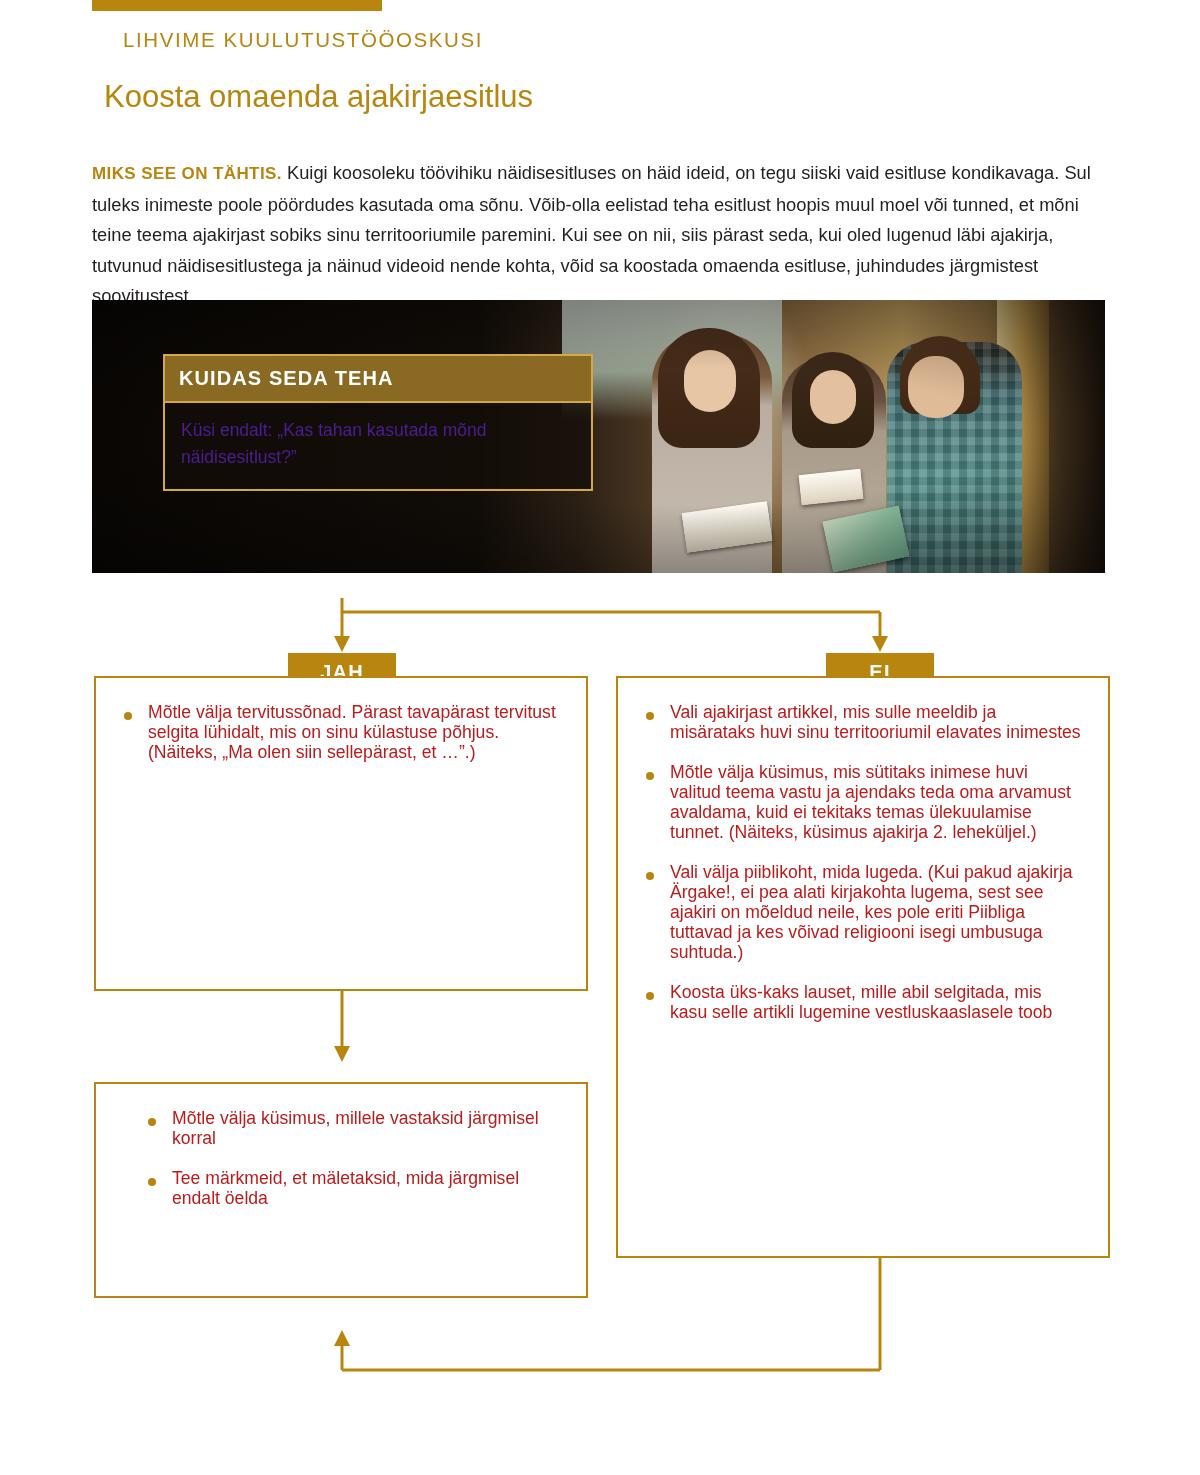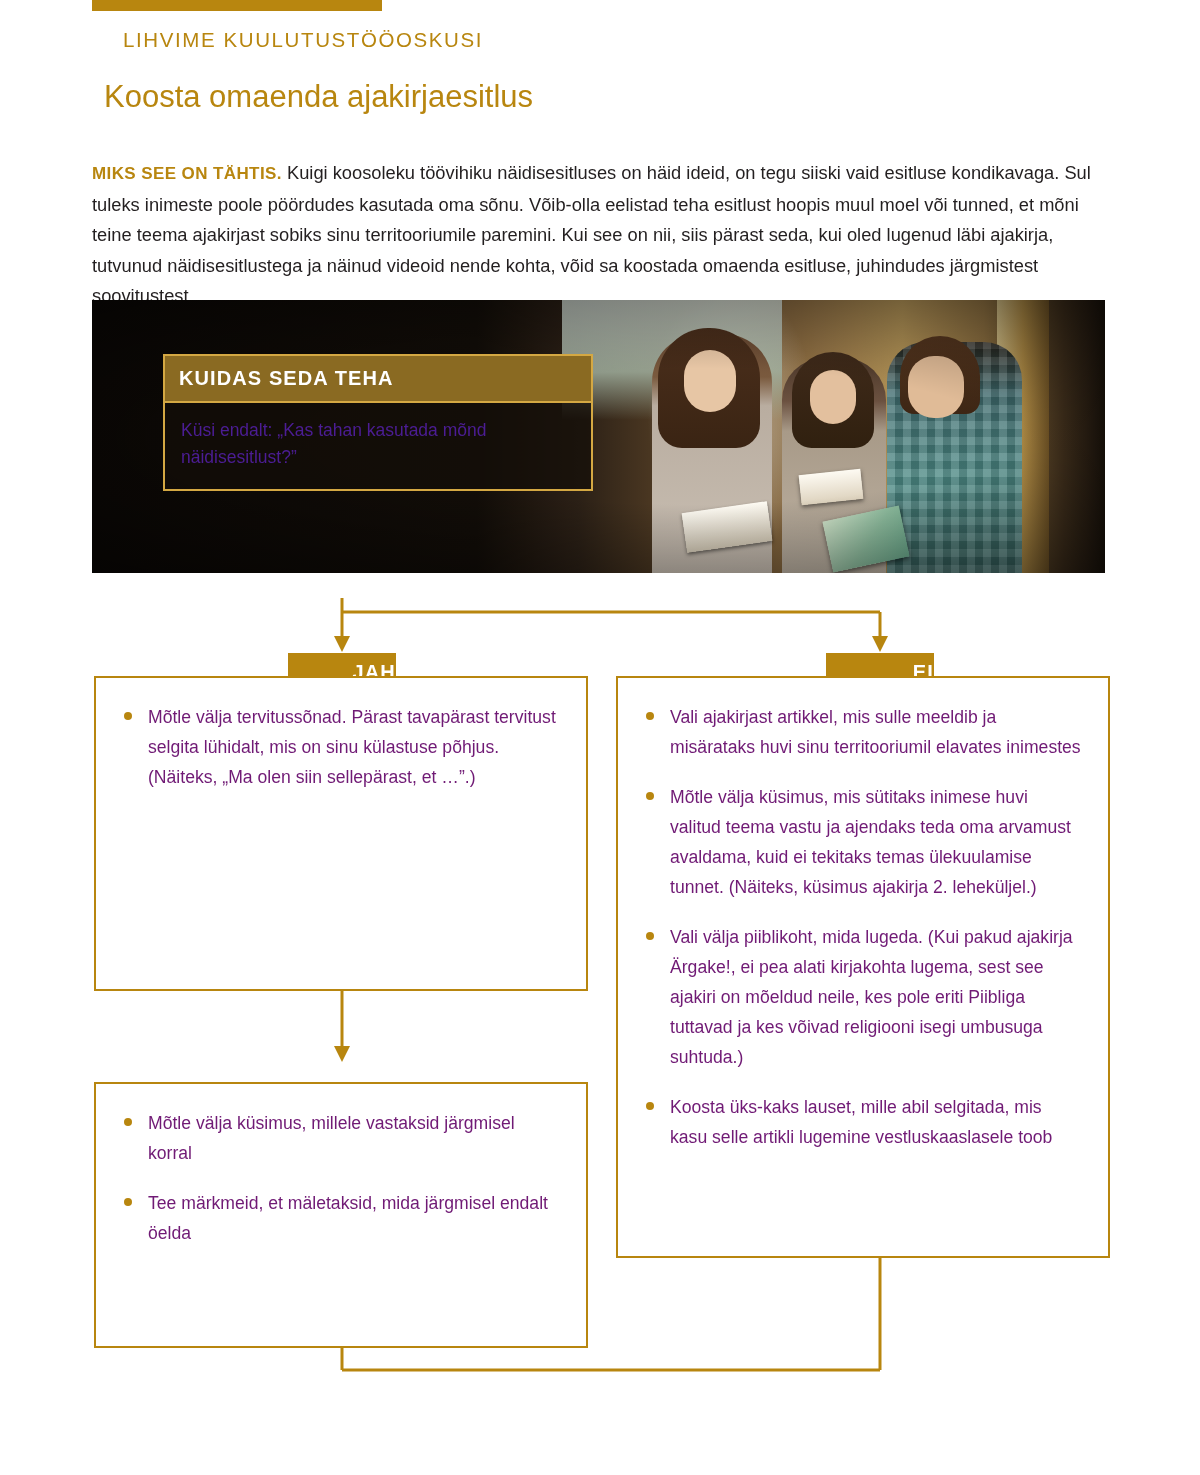--- a/index.html
+++ b/index.html
@@ -254,47 +254,47 @@
     height: 1475px;
     pointer-events: none;
   }
   
   .branch-label {
     position: absolute;
     background: #b8860f;
     color: #ffffff;
     font-size: 20px;
     letter-spacing: 1.2px;
-    text-align: right;
+    text-align: center;
     padding: 8px 0 9px 0;
     font-weight: bold;
   }
   #label-jah { left: 288px; top: 653px; width: 108px; }
   #label-ei  { left: 826px; top: 653px; width: 108px; }
   
   .flow-box {
     position: absolute;
     border: 2px solid #b8860f;
     background: #ffffff;
   }
   #box-jah { left: 94px; top: 676px; width: 494px; height: 315px; }
   #box-ei  { left: 616px; top: 676px; width: 494px; height: 582px; }
-  #box-bottom { left: 94px; top: 1082px; width: 494px; height: 266px; }
+  #box-bottom { left: 94px; top: 1082px; width: 494px; height: 216px; padding-left: 24px; }
   .bullets {
     list-style: none;
     margin: 0;
     padding: 24px 26px 0 26px;
   }
   .bullets li {
     position: relative;
     padding-left: 26px;
     margin-bottom: 20px;
     font-size: 17.6px;
-    line-height: 30px;
-    color: #701a75;
+    line-height: 20px;
+    color: #b91c1c;
   }
   .bullets li:before {
     content: "";
     position: absolute;
     left: 2px;
     top: 10px;
     width: 8px;
     height: 8px;
     border-radius: 50%;
     background: #b8860f;

